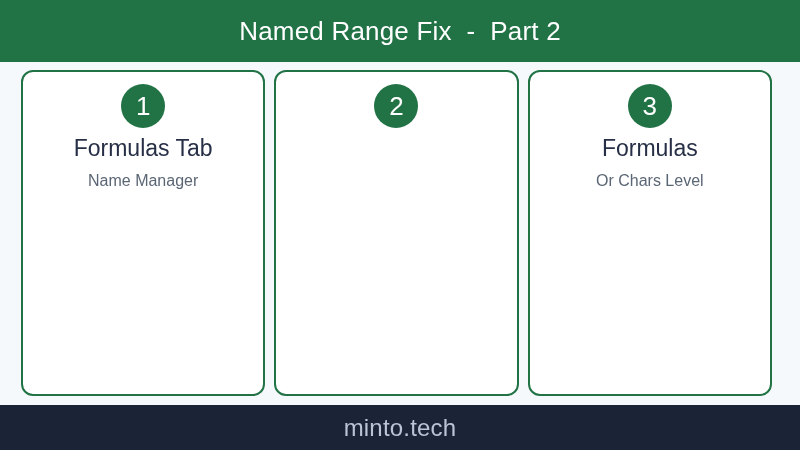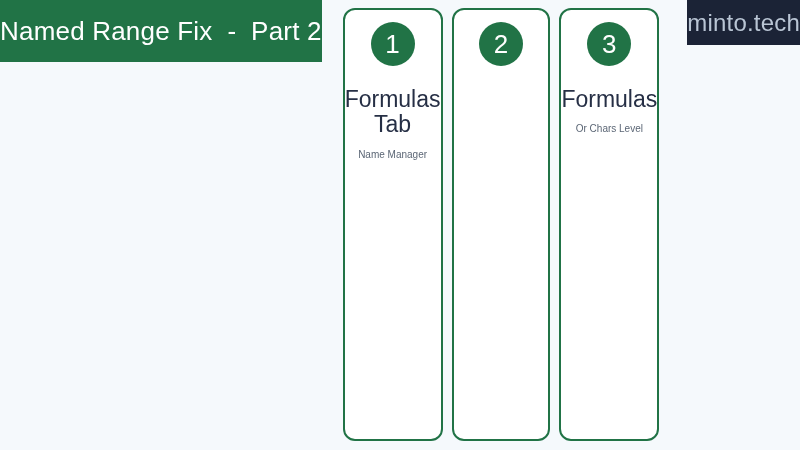--- a/index.html
+++ b/index.html
@@ -13,21 +13,21 @@
     background: #f5f9fc;
     font-family: "Liberation Sans", sans-serif;
     -webkit-font-smoothing: antialiased;
   }
   .slide {
     position: relative;
     width: 800px;
     height: 450px;
     background: #f5f9fc;
     display: flex;
-    flex-direction: row;
+    flex-direction: column;
   }
 
   
   .header {
     height: 62px;
     flex: 0 0 62px;
     background: #217346;
     display: flex;
     align-items: center;
     justify-content: center;
@@ -69,31 +69,31 @@
     color: #ffffff;
     display: flex;
     align-items: center;
     justify-content: center;
     font-size: 26px;
     font-weight: 400;
     line-height: 1;
     box-sizing: border-box;
   }
   .card-title {
-    margin-top: 21px;
+    margin-top: 8px;
     color: #262f45;
     font-size: 23px;
     font-weight: 400;
     line-height: 1.1;
     text-align: center;
   }
   .card-sub {
     margin-top: 11px;
     color: #5b6675;
-    font-size: 10px;
+    font-size: 16px;
     font-weight: 400;
     line-height: 1.1;
     text-align: right;
   }
   .card-body {
     flex: 1 1 auto;
     width: 100%;
   }
 
   

